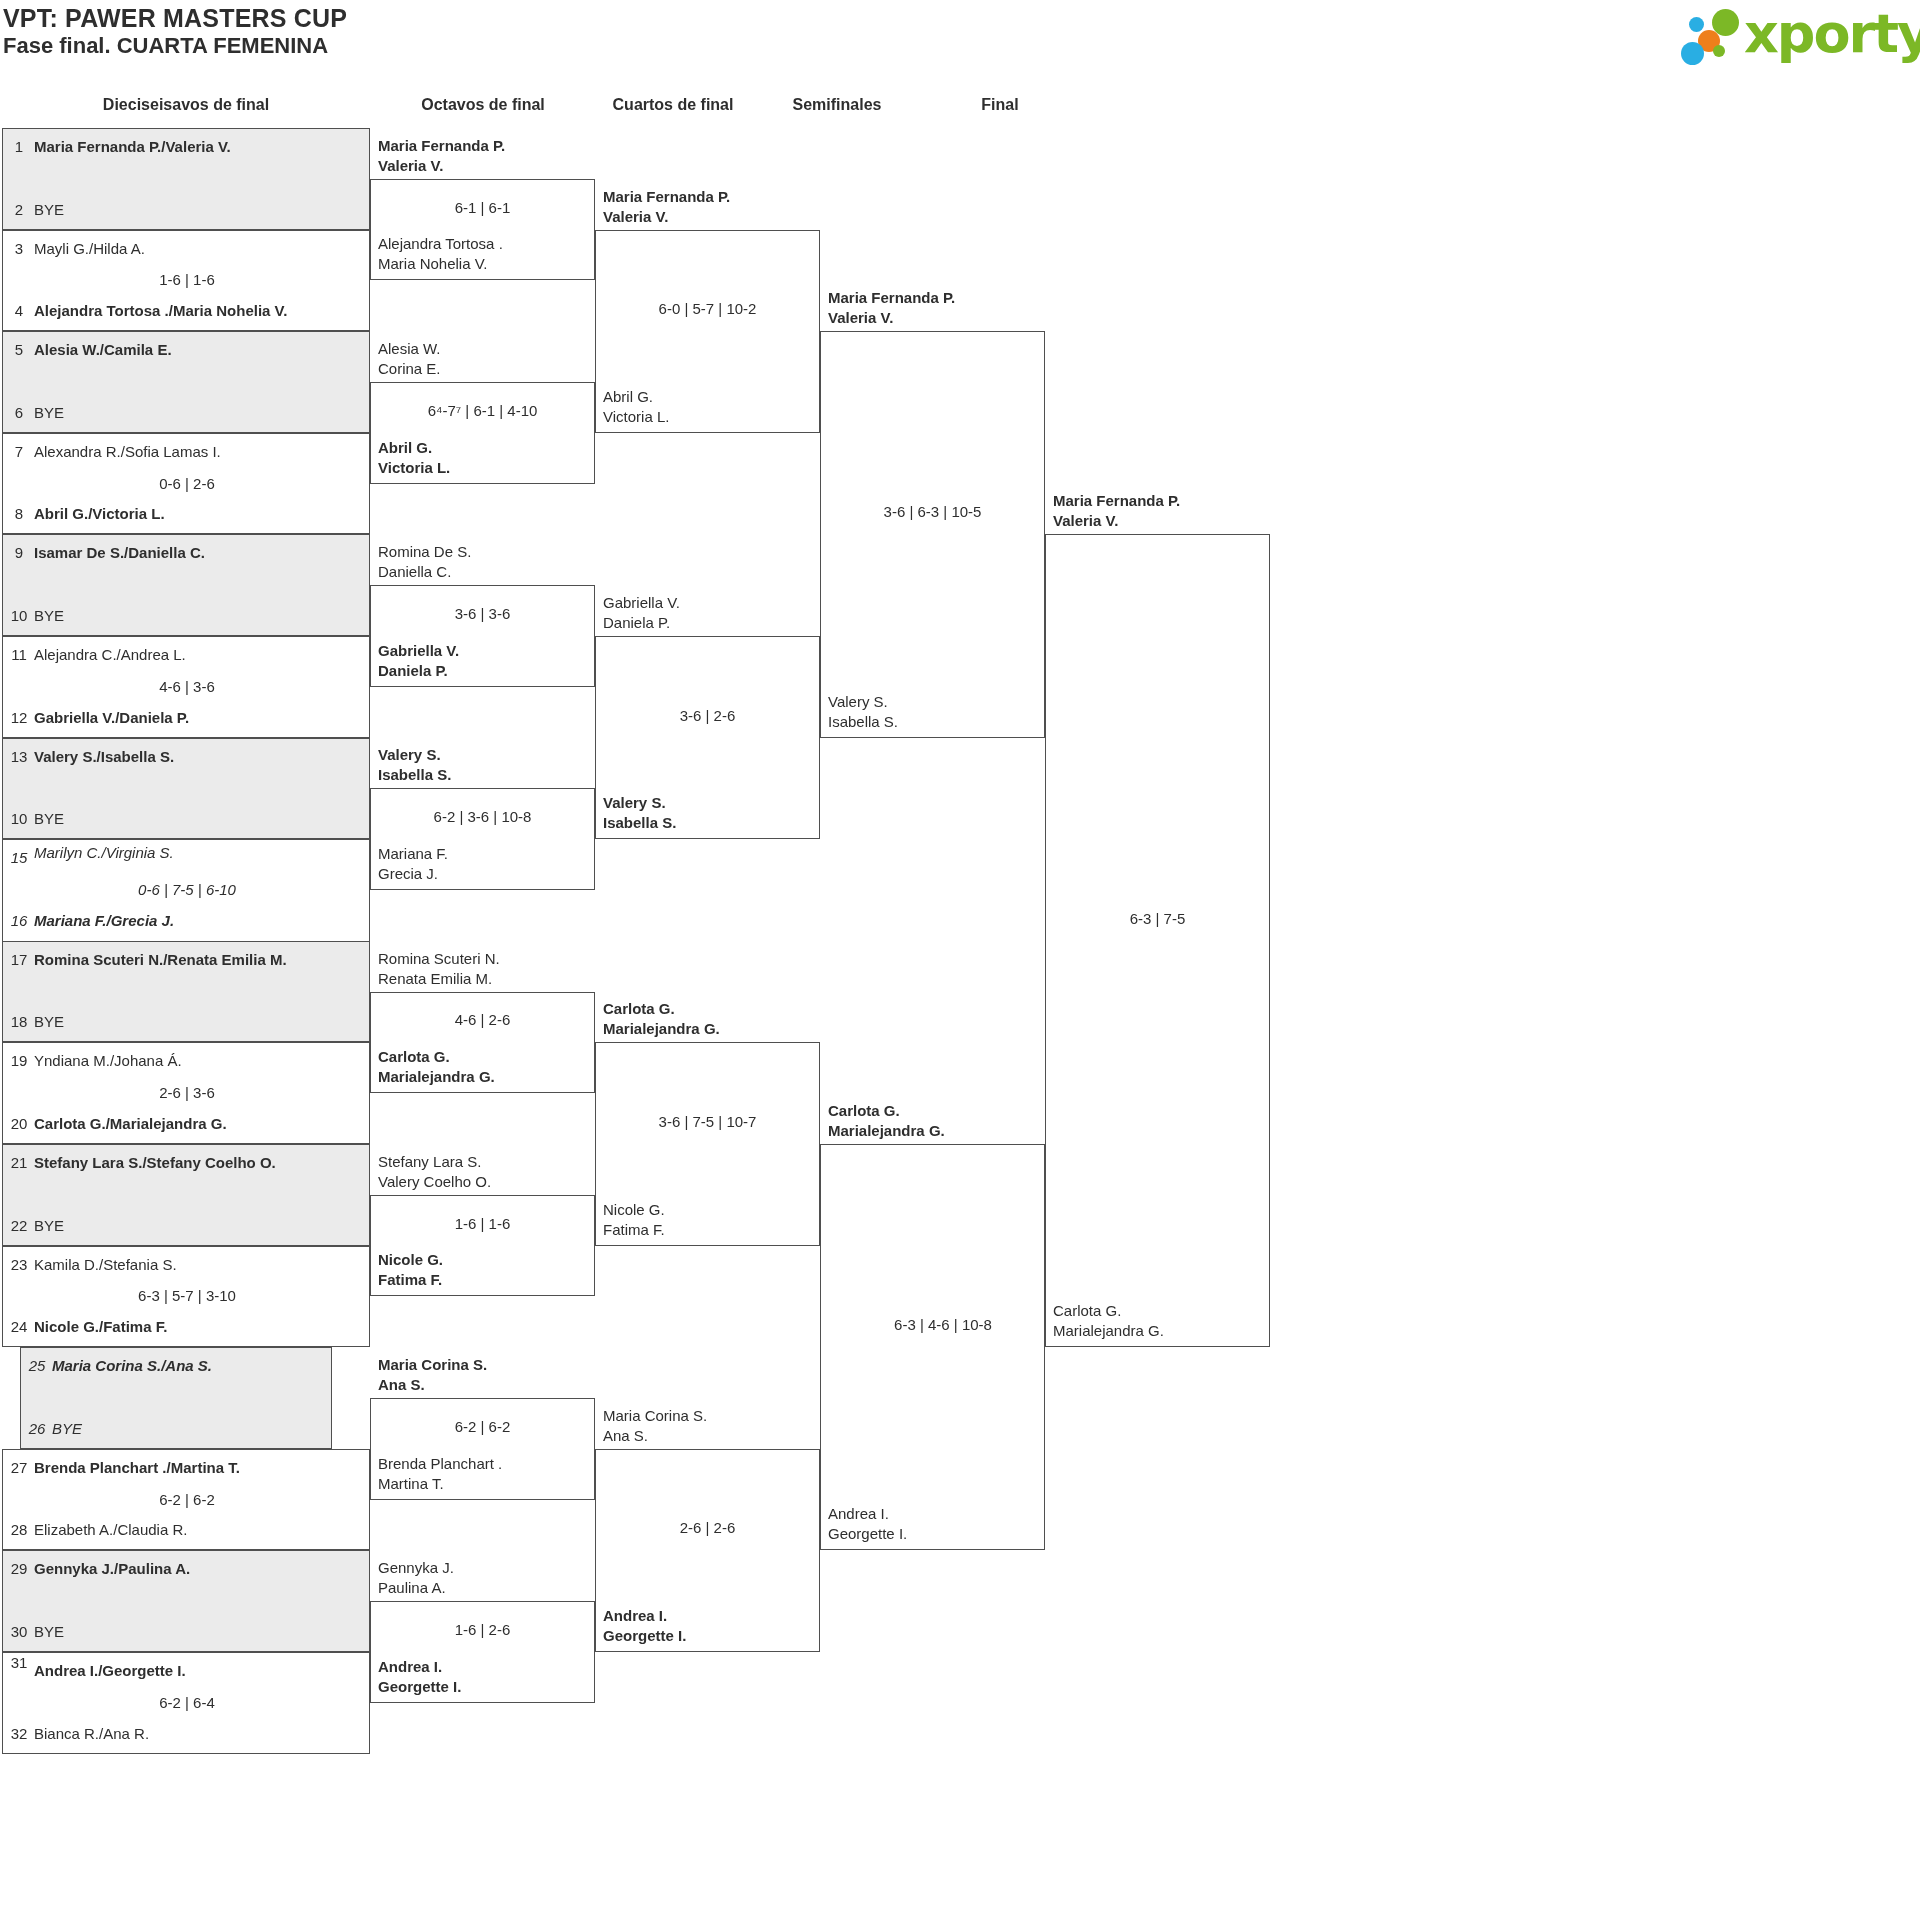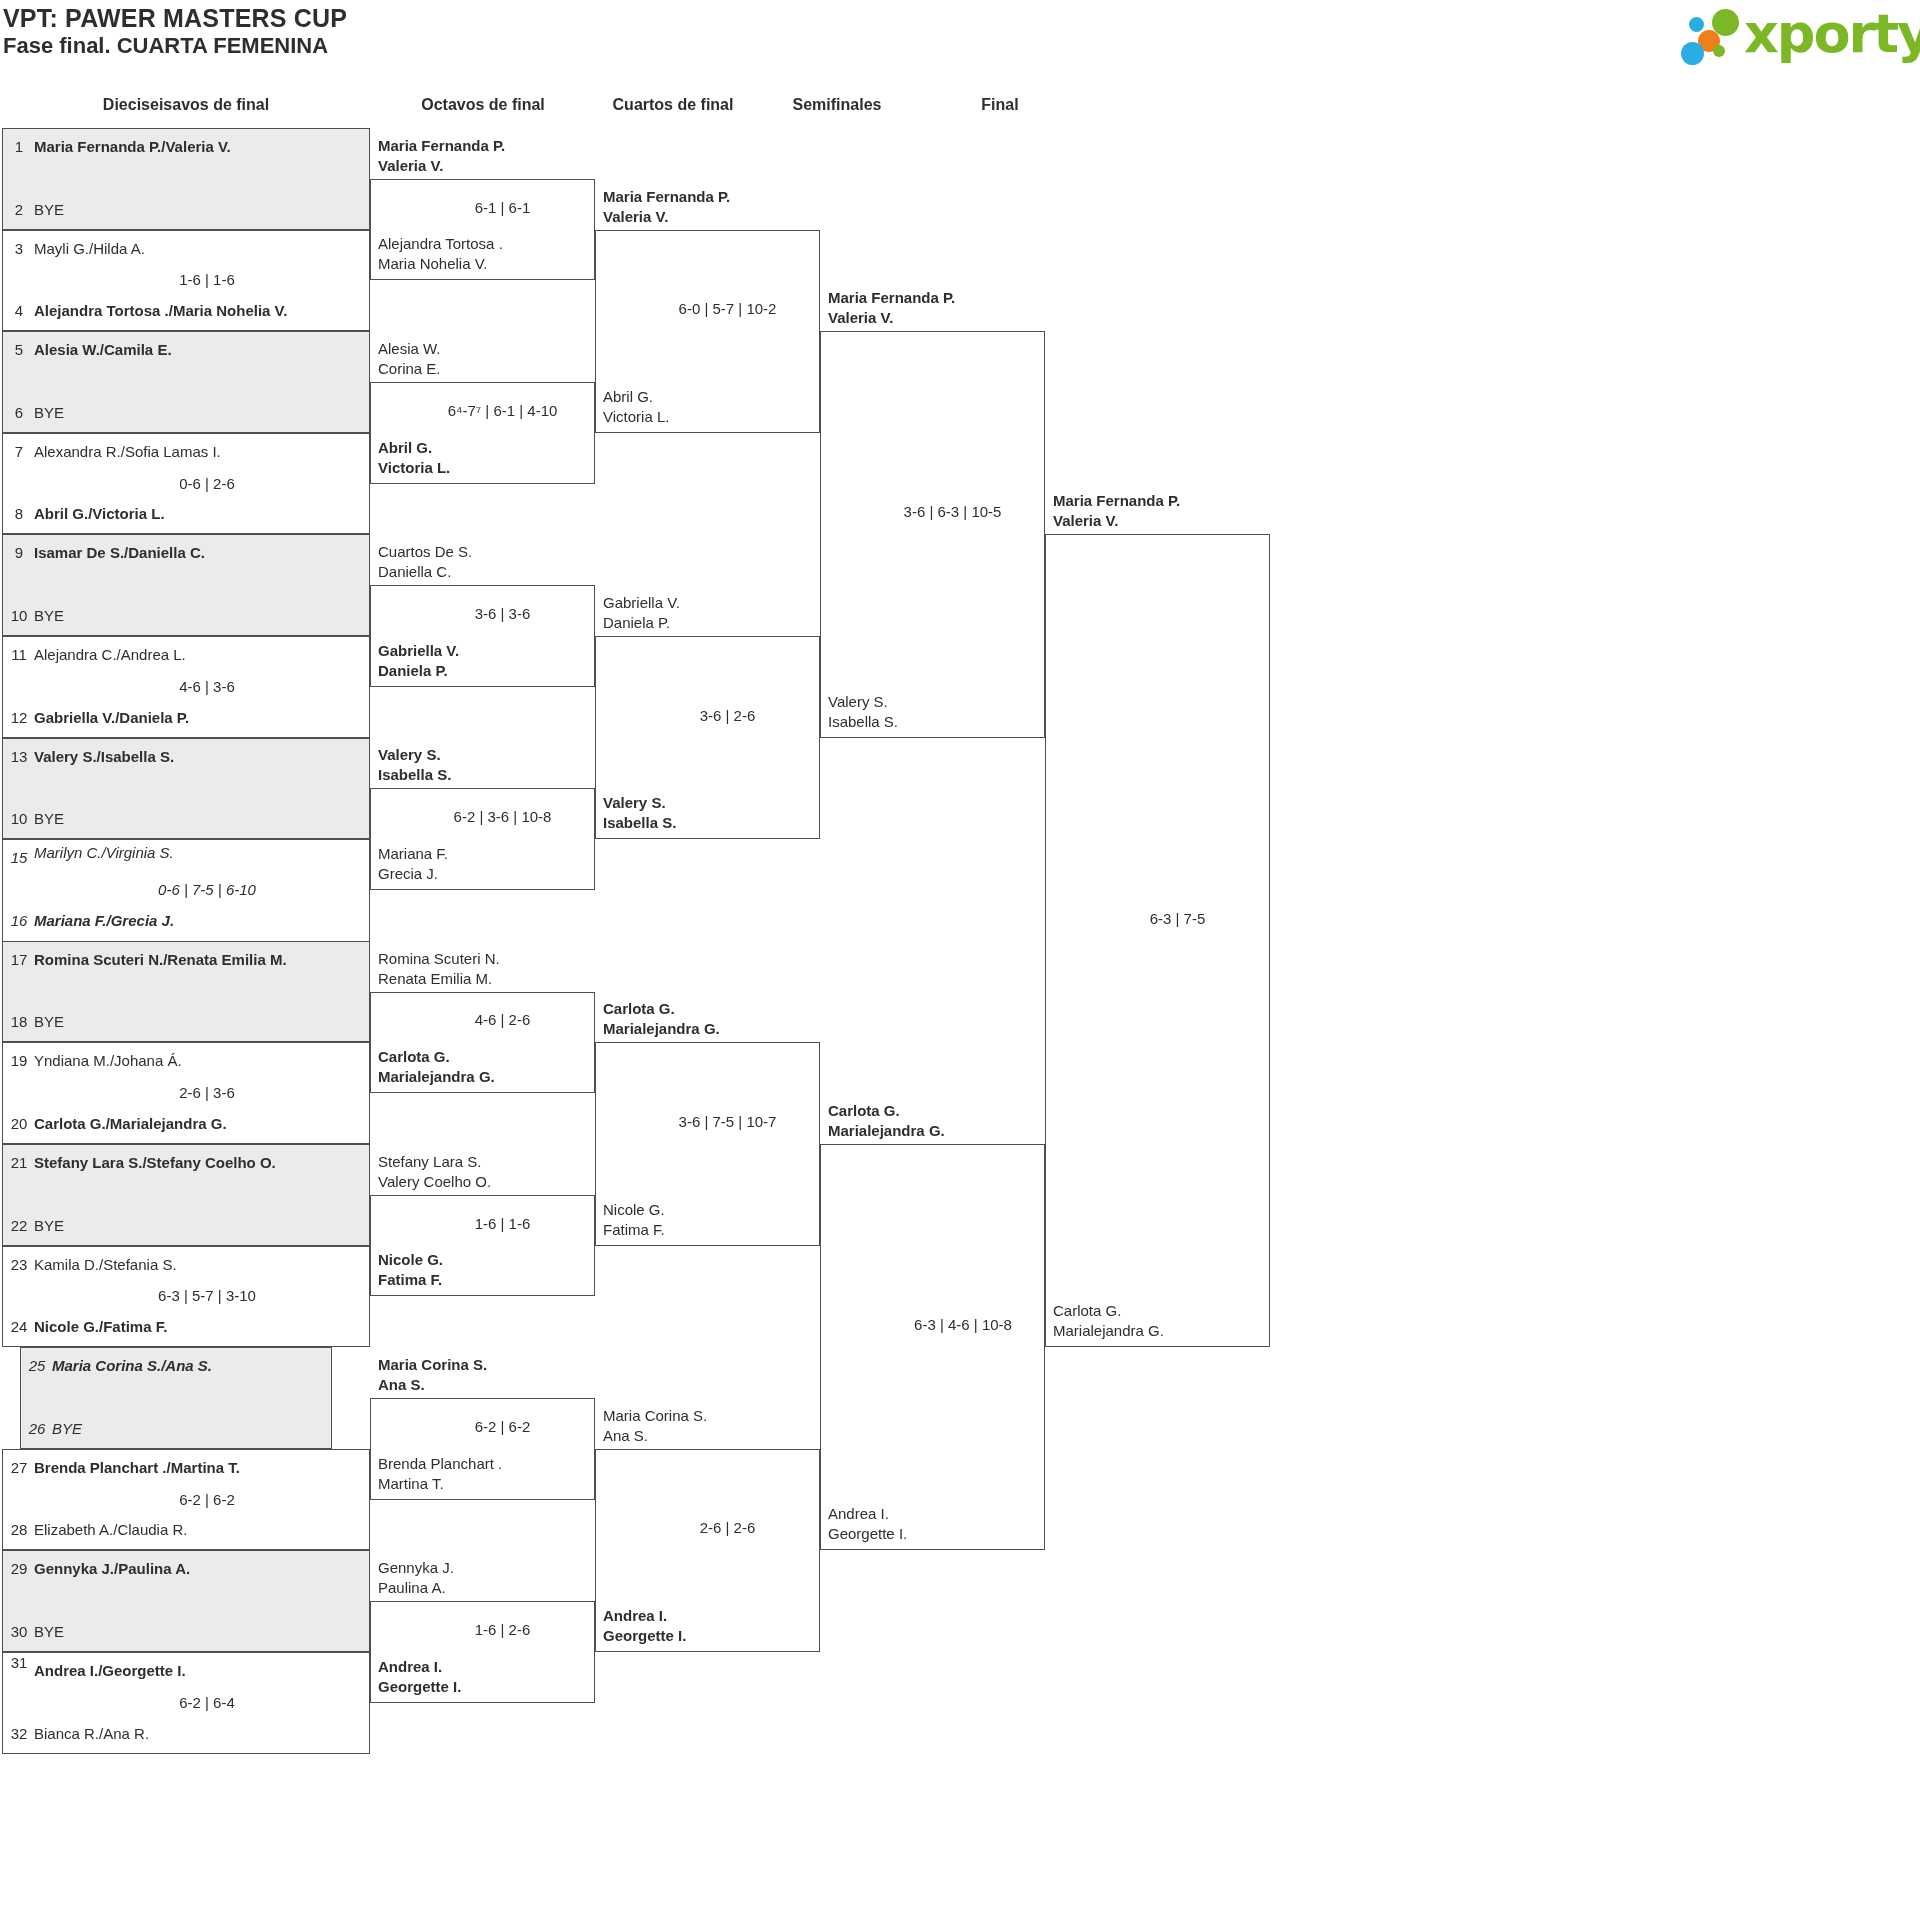--- a/index.html
+++ b/index.html
@@ -24,21 +24,21 @@
   .logo-text{position:absolute;left:64px;top:-4px;font-size:54px;font-weight:800;
     color:#7cb826;letter-spacing:-2px;font-family:"DejaVu Sans", sans-serif;}
 
   
   .box{position:absolute;border:1px solid #4f4f4f;box-sizing:border-box;background:transparent;}
   .r32-box{background:#ffffff;}
   .r32-box.shaded{background:#ebebeb;}
   .entry-line{position:absolute;font-size:15px;line-height:16px;white-space:nowrap;}
   .winner{font-weight:700;}
   .seed{position:absolute;width:24px;text-align:center;font-size:15px;line-height:16px;font-weight:400;}
-  .score{position:absolute;text-align:center;font-size:15px;line-height:16px;white-space:nowrap;margin-left:20px;}
+  .score{position:absolute;text-align:center;font-size:15px;line-height:16px;white-space:nowrap;}
 </style>
 </head>
 <body>
 
 <div class="abs page-title">VPT: PAWER MASTERS CUP</div>
 <div class="abs page-subtitle">Fase final. CUARTA FEMENINA</div>
 
 <div class="abs logo">
   <span class="dot dot-blue-sm"></span>
   <span class="dot dot-green-lg"></span>
@@ -165,21 +165,21 @@
     <div class="abs score" style="position: absolute; left: 370px; width: 225px; top: 199.6px;">6-1 | 6-1</div>
     <div class="abs entry-line" style="position: absolute; left: 378px; top: 236.4px;">Alejandra Tortosa .</div>
     <div class="abs entry-line" style="position: absolute; left: 378px; top: 256.4px;">Maria Nohelia V.</div>
     <div class="box" style="left: 370px; top: 382px; width: 225px; height: 101.6px;"></div>
     <div class="abs entry-line" style="position: absolute; left: 378px; top: 341px;">Alesia W.</div>
     <div class="abs entry-line" style="position: absolute; left: 378px; top: 361px;">Corina E.</div>
     <div class="abs score" style="position: absolute; left: 370px; width: 225px; top: 402.8px;">6⁴-7⁷ | 6-1 | 4-10</div>
     <div class="abs entry-line winner" style="position: absolute; left: 378px; top: 439.6px;">Abril G.</div>
     <div class="abs entry-line winner" style="position: absolute; left: 378px; top: 459.6px;">Victoria L.</div>
     <div class="box" style="left: 370px; top: 585.2px; width: 225px; height: 101.6px;"></div>
-    <div class="abs entry-line" style="position: absolute; left: 378px; top: 544.2px;">Cuartos De S.</div>
+    <div class="abs entry-line" style="position: absolute; left: 378px; top: 544.2px;">Romina De S.</div>
     <div class="abs entry-line" style="position: absolute; left: 378px; top: 564.2px;">Daniella C.</div>
     <div class="abs score" style="position: absolute; left: 370px; width: 225px; top: 606px;">3-6 | 3-6</div>
     <div class="abs entry-line winner" style="position: absolute; left: 378px; top: 642.8px;">Gabriella V.</div>
     <div class="abs entry-line winner" style="position: absolute; left: 378px; top: 662.8px;">Daniela P.</div>
     <div class="box" style="left: 370px; top: 788.4px; width: 225px; height: 101.6px;"></div>
     <div class="abs entry-line winner" style="position: absolute; left: 378px; top: 747.4px;">Valery S.</div>
     <div class="abs entry-line winner" style="position: absolute; left: 378px; top: 767.4px;">Isabella S.</div>
     <div class="abs score" style="position: absolute; left: 370px; width: 225px; top: 809.2px;">6-2 | 3-6 | 10-8</div>
     <div class="abs entry-line" style="position: absolute; left: 378px; top: 846px;">Mariana F.</div>
     <div class="abs entry-line" style="position: absolute; left: 378px; top: 866px;">Grecia J.</div>

